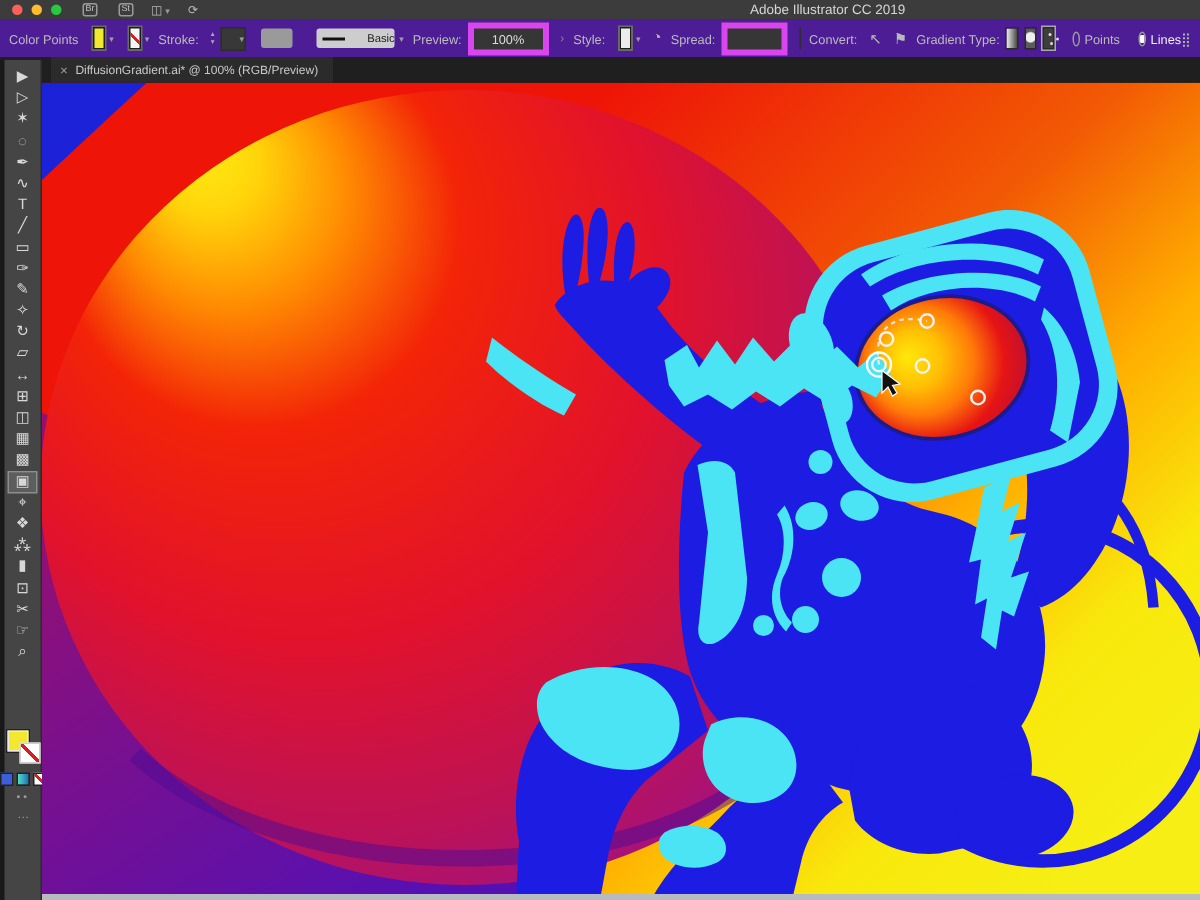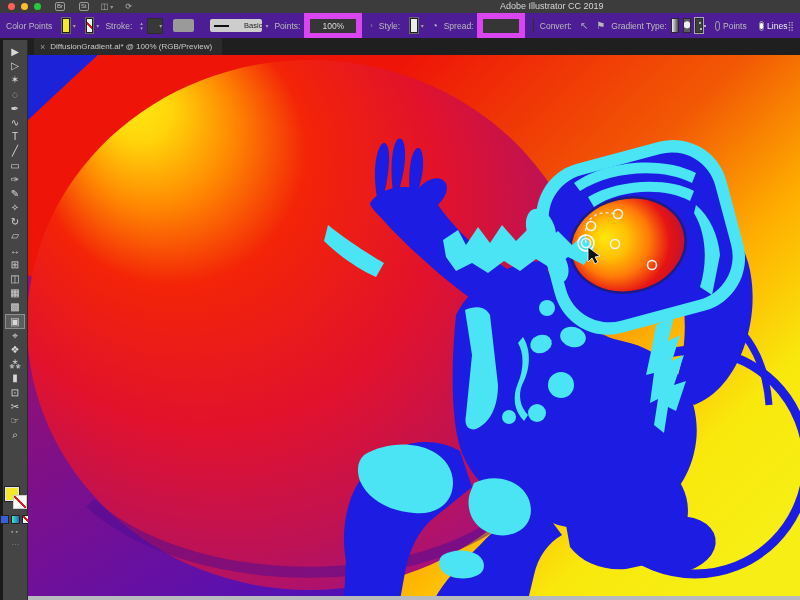--- a/index.html
+++ b/index.html
@@ -35,21 +35,21 @@
   .swatch.white{background:#ececec;}
   .chev{font-size:6px;color:#9e9e9e;margin-left:3px;}
   .stepper{display:inline-flex;flex-direction:column;margin-left:8px;line-height:5px;
            font-size:5px;color:#aaa;}
   .dd{width:34px;height:14px;background:#383838;border:1px solid #2c2c2c;margin-left:4px;
       display:inline-flex;align-items:center;justify-content:flex-end;}
   .grayblock{width:50px;height:13px;background:#9a9a9a;border-radius:2px;margin-left:10px;}
   .brush{width:52px;height:13px;background:#cdcdcd;border-radius:2px;margin-left:16px;
          display:inline-flex;align-items:center;color:#1d1d1d;font-size:7.5px;gap:12px;}
   .brush .stroke-line{width:20px;border-top:2px solid #111;margin:0 3px 0 4px;}
-  .field{height:14px;background:#363636;border:6px solid #d946ef;color:#dcdcdc;
+  .field{height:14px;background:#363636;border:4px solid #d946ef;color:#dcdcdc;
          display:inline-flex;align-items:center;padding:0 12px;margin-left:4px;}
   .sep{color:#8a8a8a;margin-left:8px;font-size:8px;}
   .vdiv{width:1px;height:15px;background:#2e2e2e;margin-left:8px;}
   .cb-ic{margin-left:8px;color:#b8b8b8;font-size:10px;}
   .gt-btn{width:14px;height:13px;margin-left:4px;border:1px solid #2a2a2a;display:inline-block;}
   .gt-linear{background:linear-gradient(90deg,#efefef,#4a4a4a);}
   .gt-radial{background:radial-gradient(circle at 50% 45%,#efefef 0 3px,#5c5c5c 4px);}
   .gt-freeform{background:#2f2f2f;position:relative;}
   .gt-freeform i{position:absolute;width:2px;height:2px;border-radius:50%;background:#dcdcdc;}
   .gt-freeform i:nth-child(1){left:3px;top:3px;}
@@ -125,21 +125,21 @@
     </span>
     <span class="dd">
       <span class="chev">▾</span>
     </span>
     <span class="grayblock"></span>
     <span class="brush">
       <span class="stroke-line"></span>
       <span>Basic</span>
     </span>
     <span class="chev">▾</span>
-    <span class="cb-label u">Points:</span>
+    <span class="cb-label u">Preview:</span>
     <span class="field">100%</span>
     <span class="sep">›</span>
     <span class="cb-label u">Style:</span>
     <span class="swatch white"></span>
     <span class="chev">▾</span>
     <span class="cb-ic">◔</span>
     <span class="cb-label">Spread:</span>
     <span class="field" style="width:28px;"></span>
     <span class="vdiv"></span>
     <span class="cb-label">Convert:</span>

